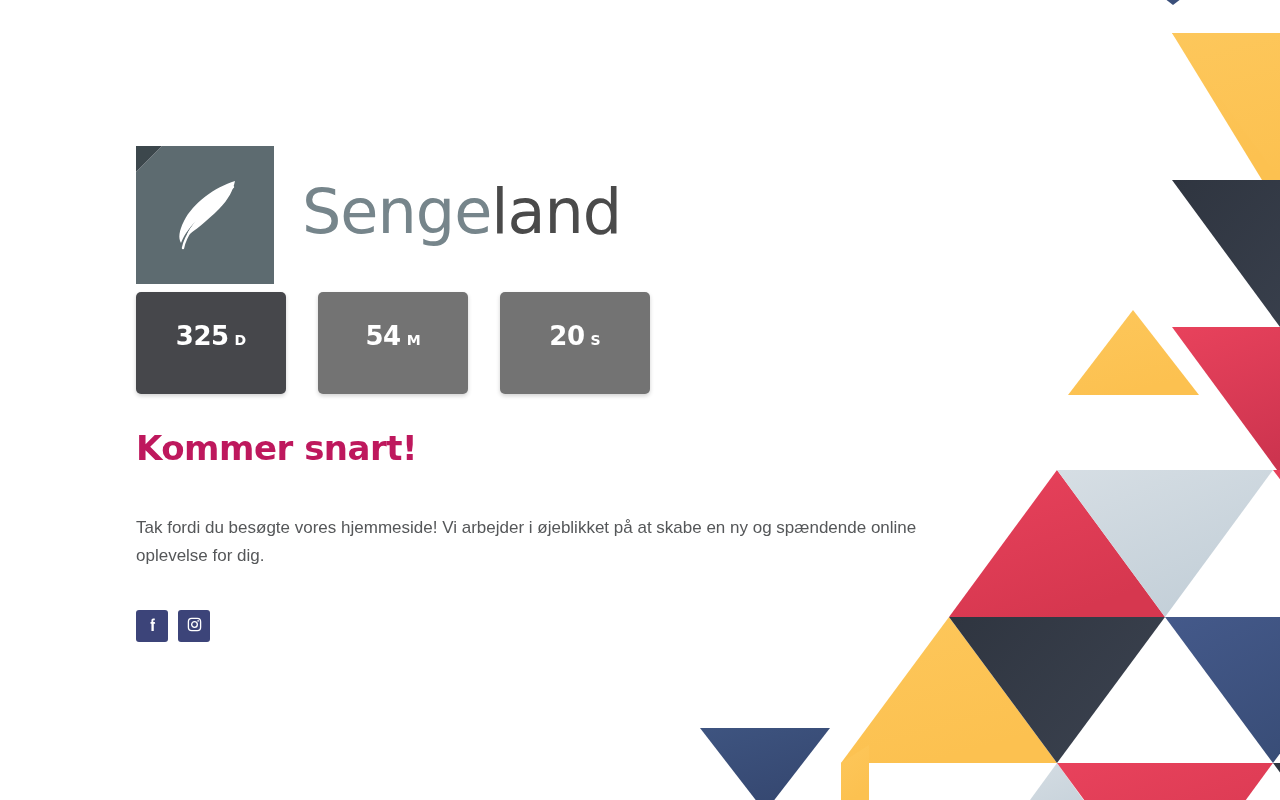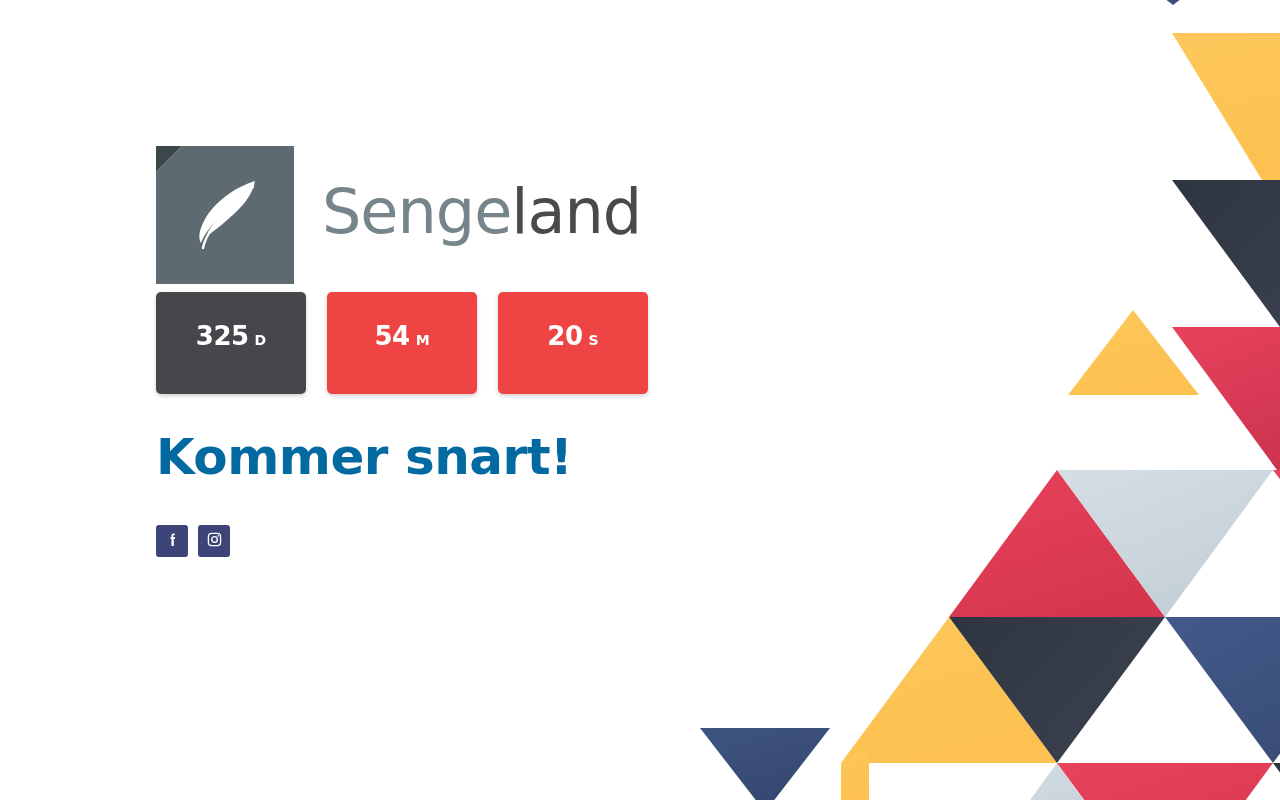--- a/index.html
+++ b/index.html
@@ -25,21 +25,21 @@
     position: absolute;
     inset: 0;
     width: 1280px;
     height: 800px;
     pointer-events: none;
   }
 
   
   #content {
     position: absolute;
-    left: 156px;
+    left: 136px;
     top: 146px;
     width: 800px;
   }
 
   
   .logo-row {
     display: flex;
     align-items: center;
     gap: 28px;
     height: 138px;
@@ -83,35 +83,35 @@
     letter-spacing: -1px;
     white-space: nowrap;
     padding-bottom: 6px;
   }
   .logo-word .seng { color: #76858b; font-weight: 400; }
   .logo-word .land { color: #4a4a4a; font-weight: 400; }
 
   
   .countdown {
     display: flex;
-    gap: 21px;
+    gap: 32px;
     margin-top: 8px;
   }
   .cd-box {
     width: 150px;
     height: 102px;
     border-radius: 5px;
     display: flex;
     align-items: center;
     justify-content: center;
     box-shadow: 0 2px 4px rgba(0,0,0,0.18);
     color: #ffffff;
   }
   .cd-box.dark { background: #46474b; }
-  .cd-box.navy { background: #ef4444; }
+  .cd-box.navy { background: #737373; }
   .cd-inner {
     display: flex;
     align-items: baseline;
     gap: 6px;
     margin-top: -14px;
   }
   .cd-num {
     font-family: "DejaVu Sans", sans-serif;
     font-size: 26px;
     font-weight: 700;
@@ -121,24 +121,24 @@
     font-family: "DejaVu Sans", sans-serif;
     font-size: 14px;
     font-weight: 700;
     text-transform: uppercase;
   }
 
   
   .headline {
     margin: 36px 0 0 0;
     font-family: "DejaVu Sans", sans-serif;
-    font-size: 50px;
+    font-size: 34px;
     font-weight: 700;
     letter-spacing: -0.5px;
-    color: #0369a1;
+    color: #be185d;
     line-height: 1.1;
   }
 
   
   .body-copy {
     margin: 47px 0 0 0;
     width: 800px;
     font-family: "Liberation Sans", sans-serif;
     font-size: 17px;
     line-height: 28px;
@@ -261,20 +261,21 @@
       <div class="cd-box navy">
         <span class="cd-inner">
           <span class="cd-num">20</span>
           <span class="cd-unit">S</span>
         </span>
       </div>
     </div>
 
     <h1 class="headline">Kommer snart!</h1>
 
+    <p class="body-copy">Tak fordi du besøgte vores hjemmeside! Vi arbejder i øjeblikket på at skabe en ny og spændende online oplevelse for dig.</p>
 
     <div class="social-row">
       <a class="social-btn">
         <span>
           <svg width="17" height="17" viewBox="0 0 24 24" xmlns="http://www.w3.org/2000/svg">
             <path d="M15.2 8.3h-2.1V6.9c0-.6.4-.8.7-.8h1.4V3.6h-2c-2.2 0-2.7 1.6-2.7 2.7v2h-1.3v2.6h1.3V21h3.3v-10.1h2L15.2 8.3z" fill="#ffffff"></path>
           </svg>
         </span>
       </a>
       <a class="social-btn">

